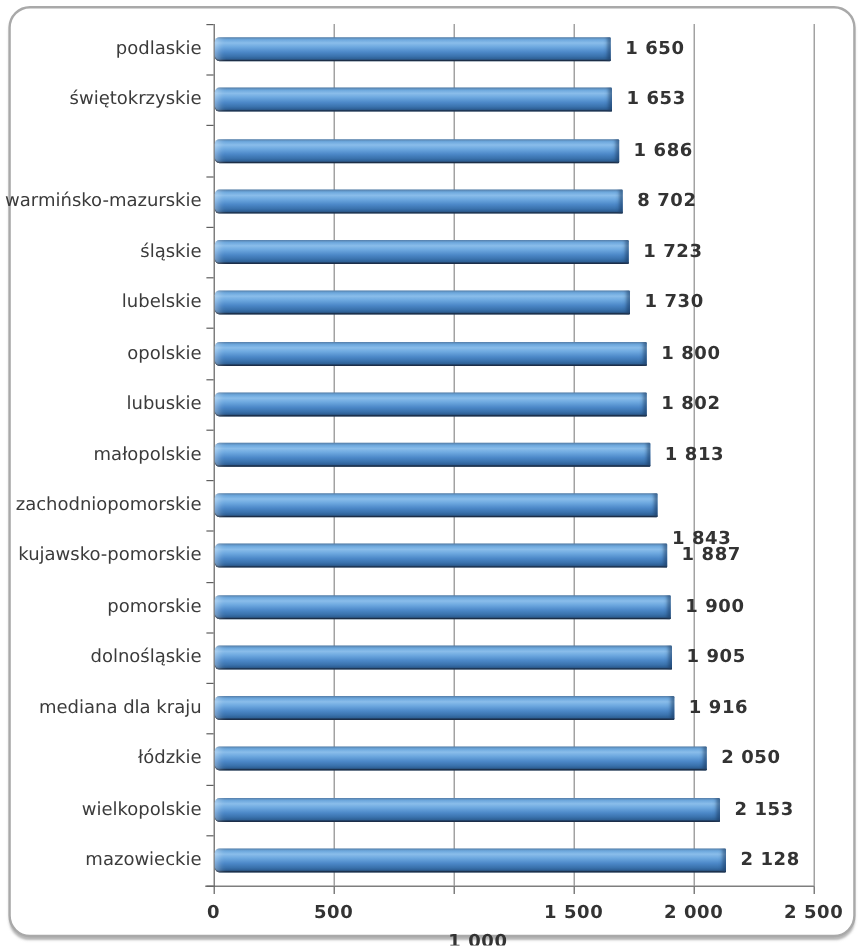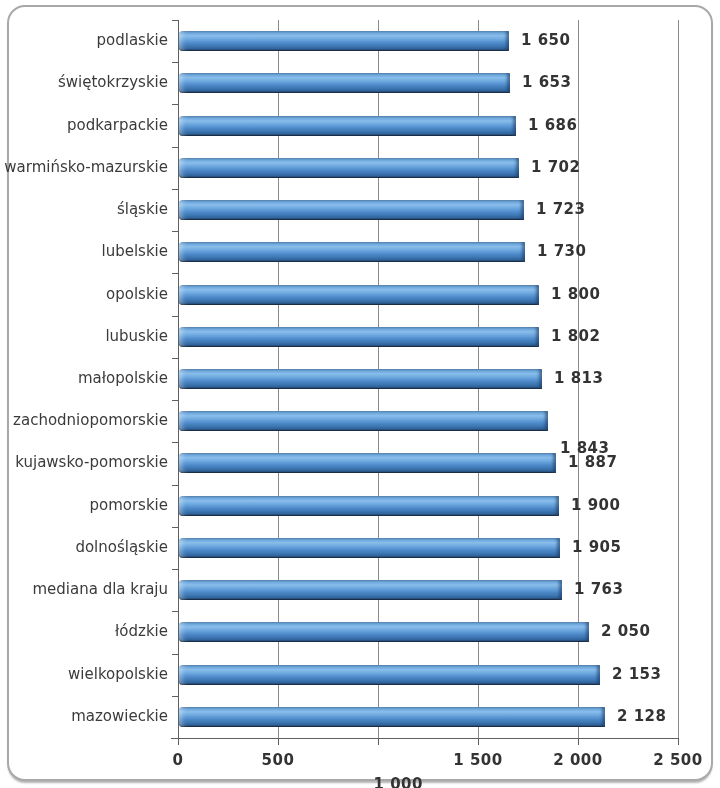--- a/index.html
+++ b/index.html
@@ -69,26 +69,25 @@
     <div class="xtick" style="left: 578px; top: 739px;"></div>
     <div class="xtick-label" style="left: 533px; top: 751px;">2 000</div>
     <div class="xtick" style="left: 678px; top: 739px;"></div>
     <div class="xtick-label" style="left: 633px; top: 751px;">2 500</div>
     <div class="cat-label" style="top: 31px;">podlaskie</div>
     <div class="bar" style="left: 179px; top: 31px; width: 330px;"></div>
     <div class="val-label" style="left: 521px; top: 31px;">1 650</div>
     <div class="cat-label" style="top: 73px;">świętokrzyskie</div>
     <div class="bar" style="left: 179px; top: 73px; width: 331px;"></div>
     <div class="val-label" style="left: 522px; top: 73px;">1 653</div>
-    <div class="cat-label" style="top: 116px;">podkarpackie</div>
     <div class="bar" style="left: 179px; top: 116px; width: 337px;"></div>
     <div class="val-label" style="left: 528px; top: 116px;">1 686</div>
     <div class="cat-label" style="top: 158px;">warmińsko-mazurskie</div>
     <div class="bar" style="left: 179px; top: 158px; width: 340px;"></div>
-    <div class="val-label" style="left: 531px; top: 158px;">1 702</div>
+    <div class="val-label" style="left: 531px; top: 158px;">8 702</div>
     <div class="cat-label" style="top: 200px;">śląskie</div>
     <div class="bar" style="left: 179px; top: 200px; width: 345px;"></div>
     <div class="val-label" style="left: 536px; top: 200px;">1 723</div>
     <div class="cat-label" style="top: 242px;">lubelskie</div>
     <div class="bar" style="left: 179px; top: 242px; width: 346px;"></div>
     <div class="val-label" style="left: 537px; top: 242px;">1 730</div>
     <div class="cat-label" style="top: 285px;">opolskie</div>
     <div class="bar" style="left: 179px; top: 285px; width: 360px;"></div>
     <div class="val-label" style="left: 551px; top: 285px;">1 800</div>
     <div class="cat-label" style="top: 327px;">lubuskie</div>
@@ -104,21 +103,21 @@
     <div class="bar" style="left: 179px; top: 453px; width: 377px;"></div>
     <div class="val-label" style="left: 568px; top: 453px;">1 887</div>
     <div class="cat-label" style="top: 496px;">pomorskie</div>
     <div class="bar" style="left: 179px; top: 496px; width: 380px;"></div>
     <div class="val-label" style="left: 571px; top: 496px;">1 900</div>
     <div class="cat-label" style="top: 538px;">dolnośląskie</div>
     <div class="bar" style="left: 179px; top: 538px; width: 381px;"></div>
     <div class="val-label" style="left: 572px; top: 538px;">1 905</div>
     <div class="cat-label" style="top: 580px;">mediana dla kraju</div>
     <div class="bar" style="left: 179px; top: 580px; width: 383px;"></div>
-    <div class="val-label" style="left: 574px; top: 580px;">1 763</div>
+    <div class="val-label" style="left: 574px; top: 580px;">1 916</div>
     <div class="cat-label" style="top: 622px;">łódzkie</div>
     <div class="bar" style="left: 179px; top: 622px; width: 410px;"></div>
     <div class="val-label" style="left: 601px; top: 622px;">2 050</div>
     <div class="cat-label" style="top: 665px;">wielkopolskie</div>
     <div class="bar" style="left: 179px; top: 665px; width: 421px;"></div>
     <div class="val-label" style="left: 612px; top: 665px;">2 153</div>
     <div class="cat-label" style="top: 707px;">mazowieckie</div>
     <div class="bar" style="left: 179px; top: 707px; width: 426px;"></div>
     <div class="val-label" style="left: 617px; top: 707px;">2 128</div>
   </div>

